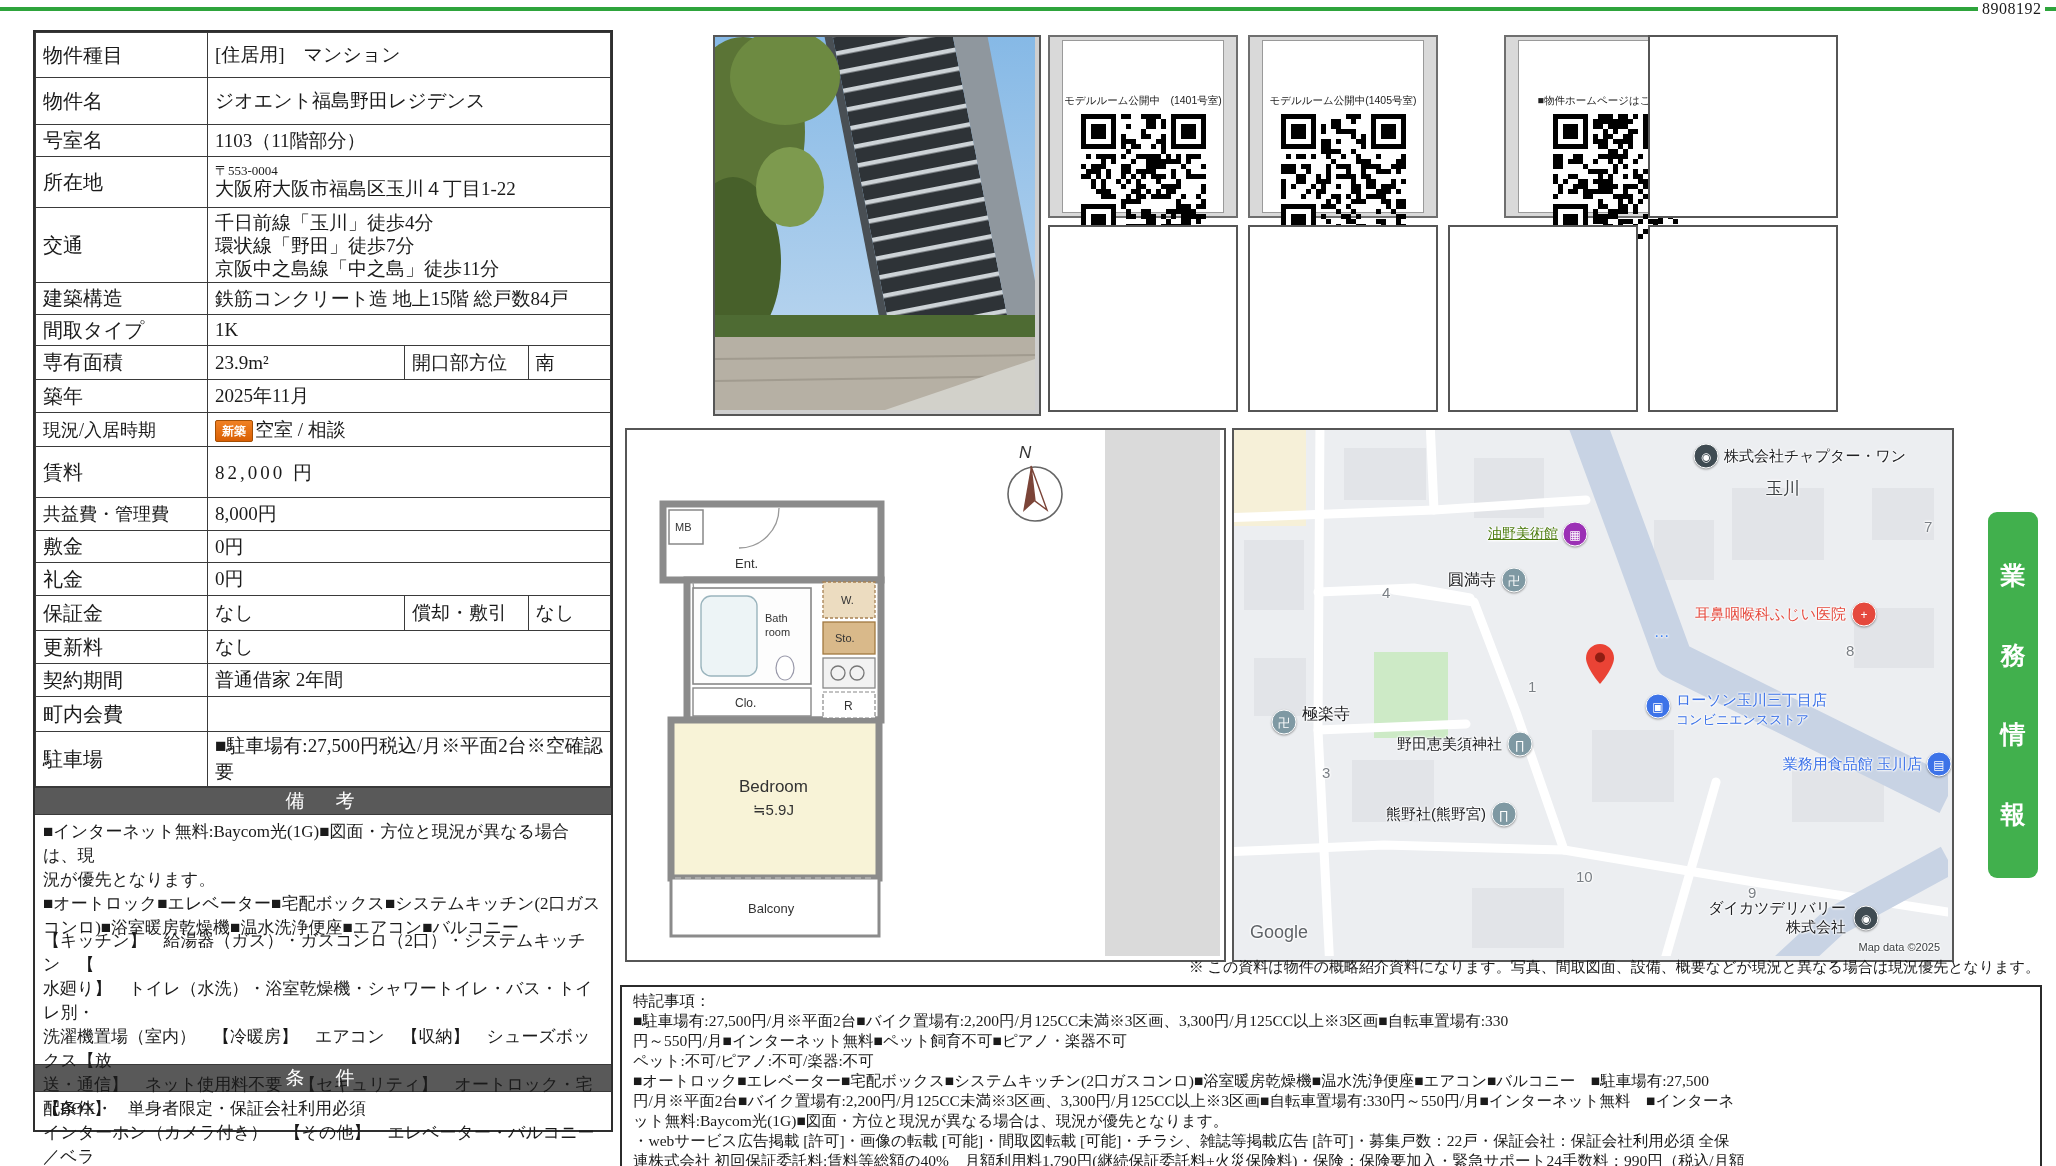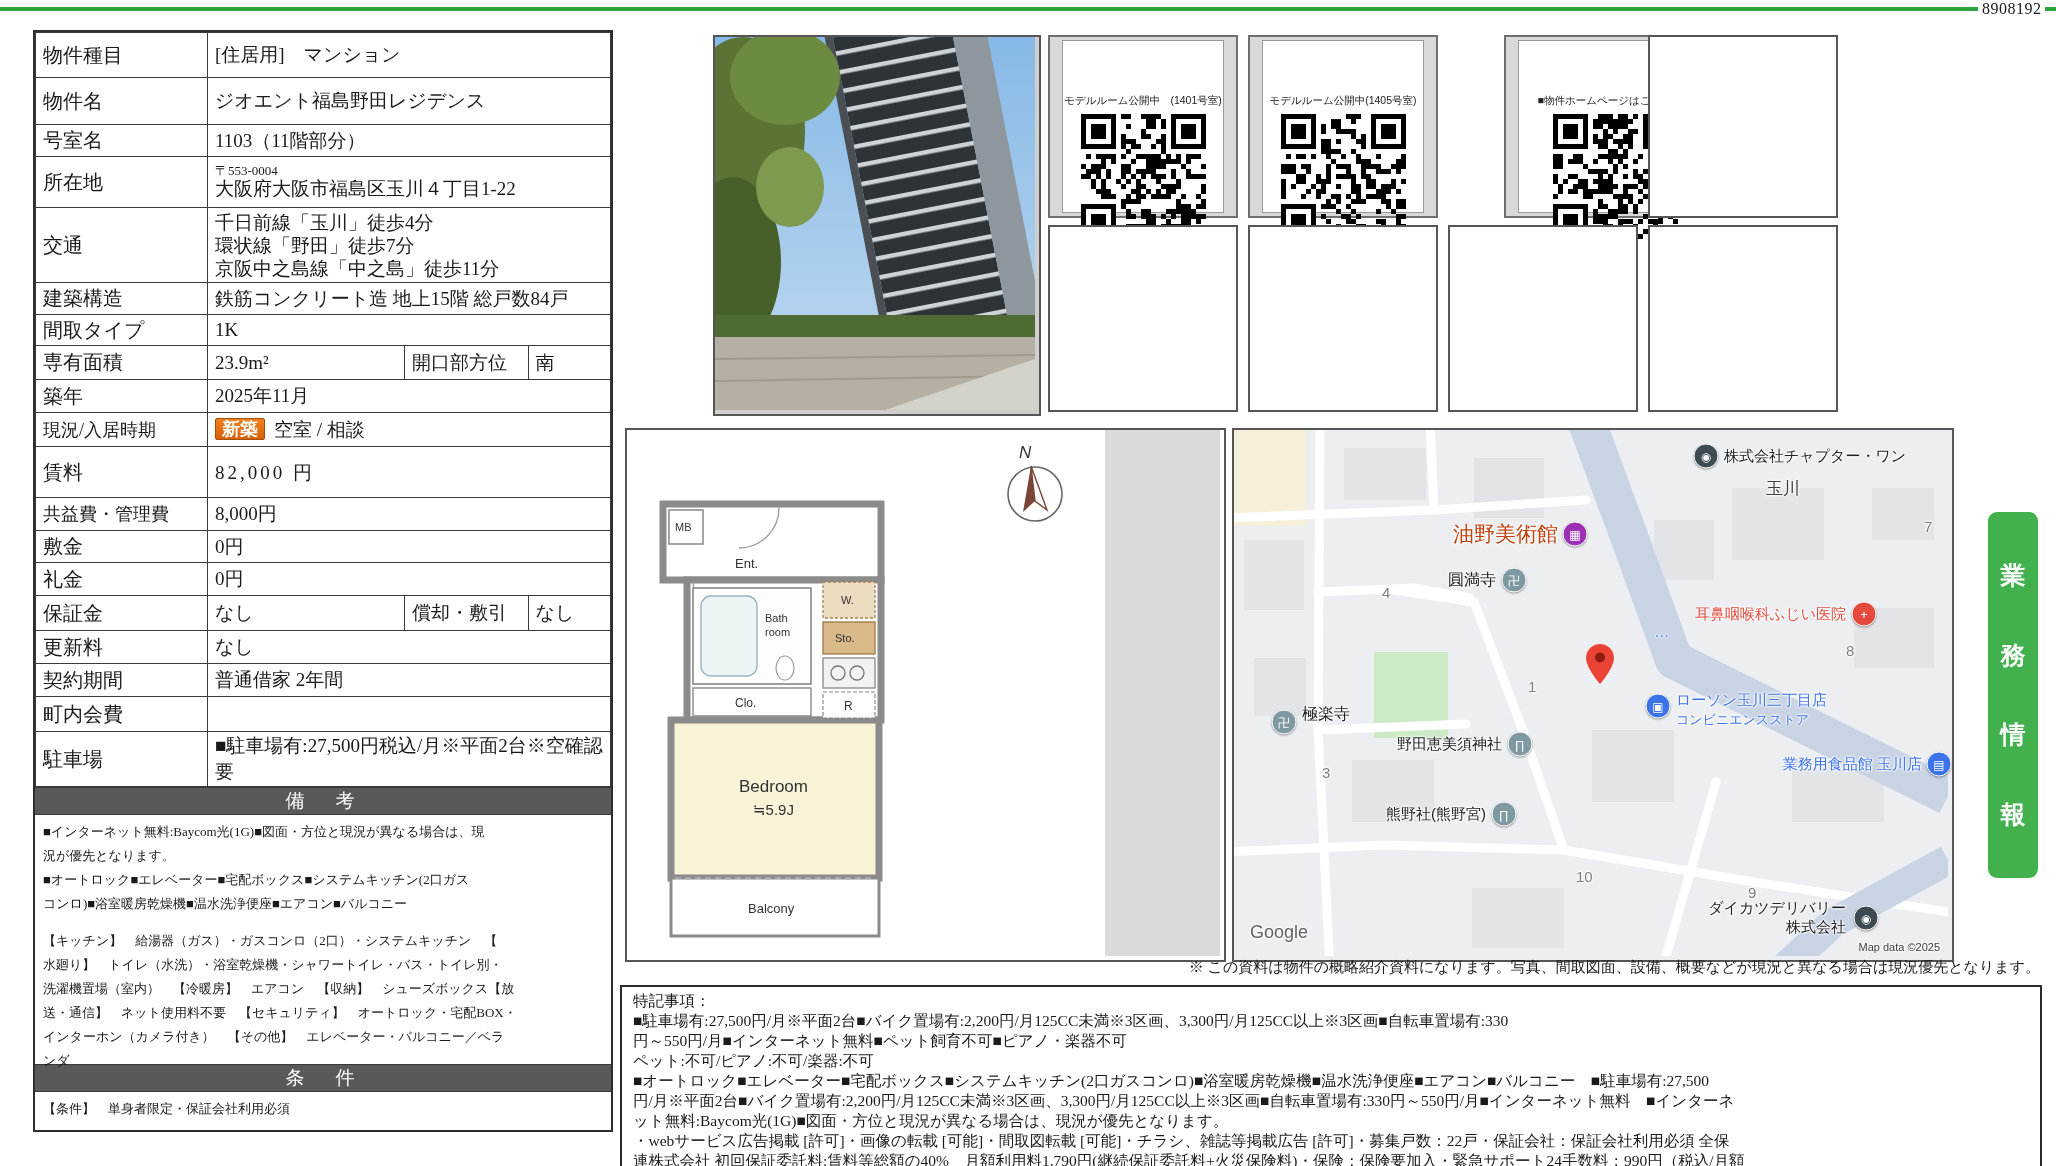--- a/index.html
+++ b/index.html
@@ -14,25 +14,25 @@
   #lefttable{left:33px;top:30px;width:576px;border:2px solid #2e2e2e;}
   table.prop{border-collapse:collapse;table-layout:fixed;width:100%;}
   table.prop td{border:1.6px solid #3a3a3a;padding:1px 7px;vertical-align:middle;overflow:hidden;}
   td.lab{font-size:20px;}
   td.val{font-size:19px;}
   .fs21{font-size:21px;} .fs17{font-size:17px;} .fs15{font-size:15.5px;}
   .postal{display:block;font-size:13px;line-height:14px;}
   .addr{display:block;font-size:19px;line-height:22px;}
   .rentval{font-size:38px;letter-spacing:3px;line-height:1;}
   .badge{display:inline-block;background:linear-gradient(#f08124,#d95f04);border:1px solid #a34f05;
-         color:#fff;font-weight:bold;font-size:18px;line-height:20px;padding:0 6px;border-radius:2px;
-         margin-right:9px;vertical-align:1px;}
+         color:#fff;font-weight:bold;font-size:12px;line-height:20px;padding:0 6px;border-radius:2px;
+         margin-right:2px;vertical-align:1px;}
   .secbar{height:26px;line-height:26px;background:#595959;color:#fff;text-align:center;
           font-size:19px;letter-spacing:6px;border-top:1.6px solid #3a3a3a;border-bottom:1.6px solid #3a3a3a;}
-  .secbody{font-size:13px;line-height:24px;padding:5px 8px 3px 8px;}
+  .secbody{font-size:17px;line-height:24px;padding:5px 8px 3px 8px;}
   #remarksbody{height:101px;} #equipbody{height:132px;} #condbody{height:30px;}
   
   .framebox{border:2px solid #565656;background:#fff;}
   #photo{left:713px;top:35px;width:324px;height:377px;background:#cfcfcf;}
   .qrcard{background:#d9d9d9;border:2px solid #6f6f6f;}
   .qrinner{position:absolute;left:12px;right:12px;top:3px;bottom:3px;background:#fff;border:1px solid #9a9a9a;
            text-align:center;}
   .qrcap{font-family:"Liberation Sans","DejaVu Sans",sans-serif;font-size:10.5px;color:#222;
          padding-top:9px;white-space:nowrap;margin-top:44px;}
   .qr{display:inline-block;margin-top:6px;}
@@ -917,21 +917,21 @@
         <path d="M 482 352 L 428 540"></path>
       </g>
       <path d="M 352 -10 L 400 120 L 440 230 L 714 366" fill="none" stroke="#c8d3e4" stroke-width="38" stroke-linejoin="round"></path>
       <path d="M 714 430 L 600 492 L 548 540" fill="none" stroke="#c8d3e4" stroke-width="30"></path>
     </svg>
     <div id="map-markers">
         <div class="mk mk-icon" style="left: 472px; top: 26px; background: rgb(63, 75, 82);">◉</div>
         <div class="mk" style="left: 490px; top: 26px; font-size: 15px; color: rgb(32, 33, 36);">株式会社チャプター・ワン</div>
         <div class="mk" style="left: 532px; top: 58px; font-size: 17px; color: rgb(60, 64, 67);">玉川</div>
         <div class="mk" style="left: 690px; top: 96px; font-size: 15px; color: rgb(122, 127, 133);">7</div>
-        <div class="mk mk-end" style="left: 324px; top: 104px; font-size: 21px; color: #c2410c;">油野美術館</div>
+        <div class="mk mk-end" style="left: 324px; top: 104px; font-size: 14px; color: #4d7c0f; text-decoration: underline;">油野美術館</div>
         <div class="mk mk-icon" style="left: 341px; top: 104px; background: rgb(155, 48, 181);">▦</div>
         <div class="mk mk-end" style="left: 262px; top: 150px; font-size: 16px; color: rgb(32, 33, 36);">圓満寺</div>
         <div class="mk mk-icon" style="left: 280px; top: 150px; background: rgb(127, 153, 163);">卍</div>
         <div class="mk" style="left: 148px; top: 162px; font-size: 15px; color: rgb(122, 127, 133);">4</div>
         <div class="mk" style="left: 420px; top: 206px; font-size: 15px; color: rgb(66, 133, 244);">⋯</div>
         <div class="mk mk-end" style="left: 612px; top: 184px; font-size: 15px; color: rgb(229, 73, 61);">耳鼻咽喉科ふじい医院</div>
         <div class="mk mk-icon" style="left: 630px; top: 184px; background: rgb(229, 73, 61);">+</div>
         <div class="mk" style="left: 612px; top: 220px; font-size: 15px; color: rgb(122, 127, 133);">8</div>
         <div class="mk" style="left: 294px; top: 256px; font-size: 15px; color: rgb(122, 127, 133);">1</div>
         <div class="mk mk-pin" style="left: 366px; top: 258px;"><svg width="28" height="40" viewBox="0 0 28 40">

